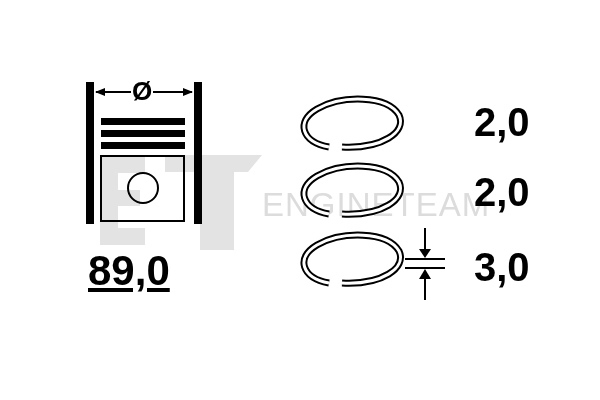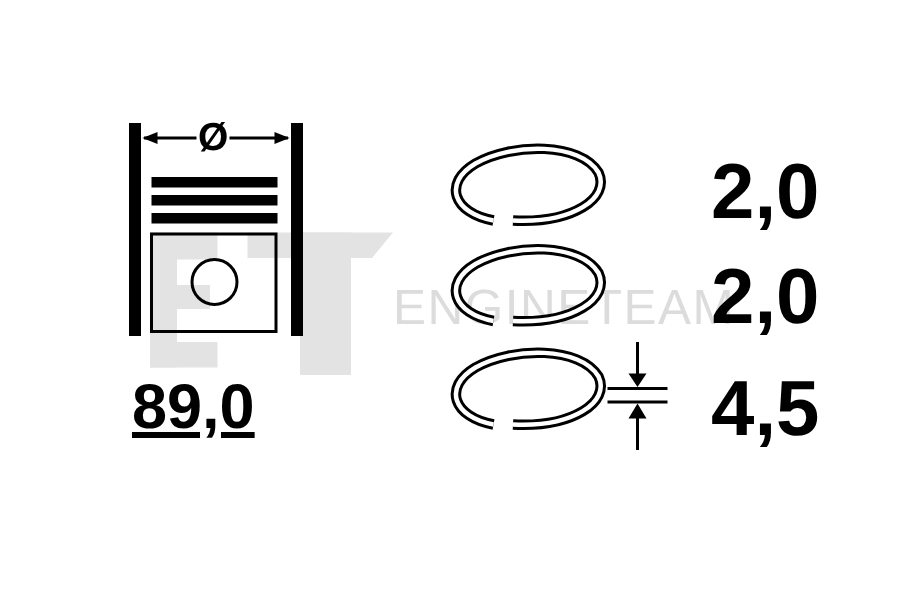--- a/index.html
+++ b/index.html
@@ -1,21 +1,21 @@
 <!DOCTYPE html>
 <html><head>
   <meta charset="utf-8">
   <style>
     html, body { margin:0; padding:0; background:#ffffff; }
     body { width:600px; height:400px; position:relative; overflow:hidden; font-family:"Liberation Sans", sans-serif; }
     .abs { position:absolute; }
     .wm-text { position:absolute; left:262px; top:186px; font-size:33px; color:#dcdcdc; letter-spacing:1px; font-family:"Liberation Sans", sans-serif; white-space:nowrap; }
     .label { position:absolute; font-weight:bold; font-family:"Liberation Sans", sans-serif; color:#000; line-height:1; }
     .piston-label { left:88px; top:250px; font-size:42px;text-decoration:underline; }
-    .ring-label { left:474px; font-size:52px; }
+    .ring-label { left:474px; font-size:40px; }
     svg { position:absolute; left:0; top:0; }
   </style>
 </head>
 <body>
 
 <svg width="600" height="400">
   <g fill="#e3e3e3">
 
     <rect x="100" y="155" width="45" height="18"></rect>
     <rect x="100" y="155" width="18" height="90"></rect>
@@ -68,13 +68,13 @@
   <line x1="405" y1="259" x2="445" y2="259" stroke="#000" stroke-width="2"></line>
   <line x1="405" y1="268" x2="445" y2="268" stroke="#000" stroke-width="2"></line>
   <line x1="425" y1="228" x2="425" y2="252" stroke="#000" stroke-width="2"></line>
   <polygon points="419,249 431,249 425,258" fill="#000"></polygon>
   <line x1="425" y1="276" x2="425" y2="300" stroke="#000" stroke-width="2"></line>
   <polygon points="419,279 431,279 425,269" fill="#000"></polygon>
 </svg>
 
 <div class="label ring-label" style="top:102px;">2,0</div>
 <div class="label ring-label" style="top:172px;">2,0</div>
-<div class="label ring-label" style="top:247px;">4,5</div>
+<div class="label ring-label" style="top:247px;">3,0</div>
 
 </body></html>

